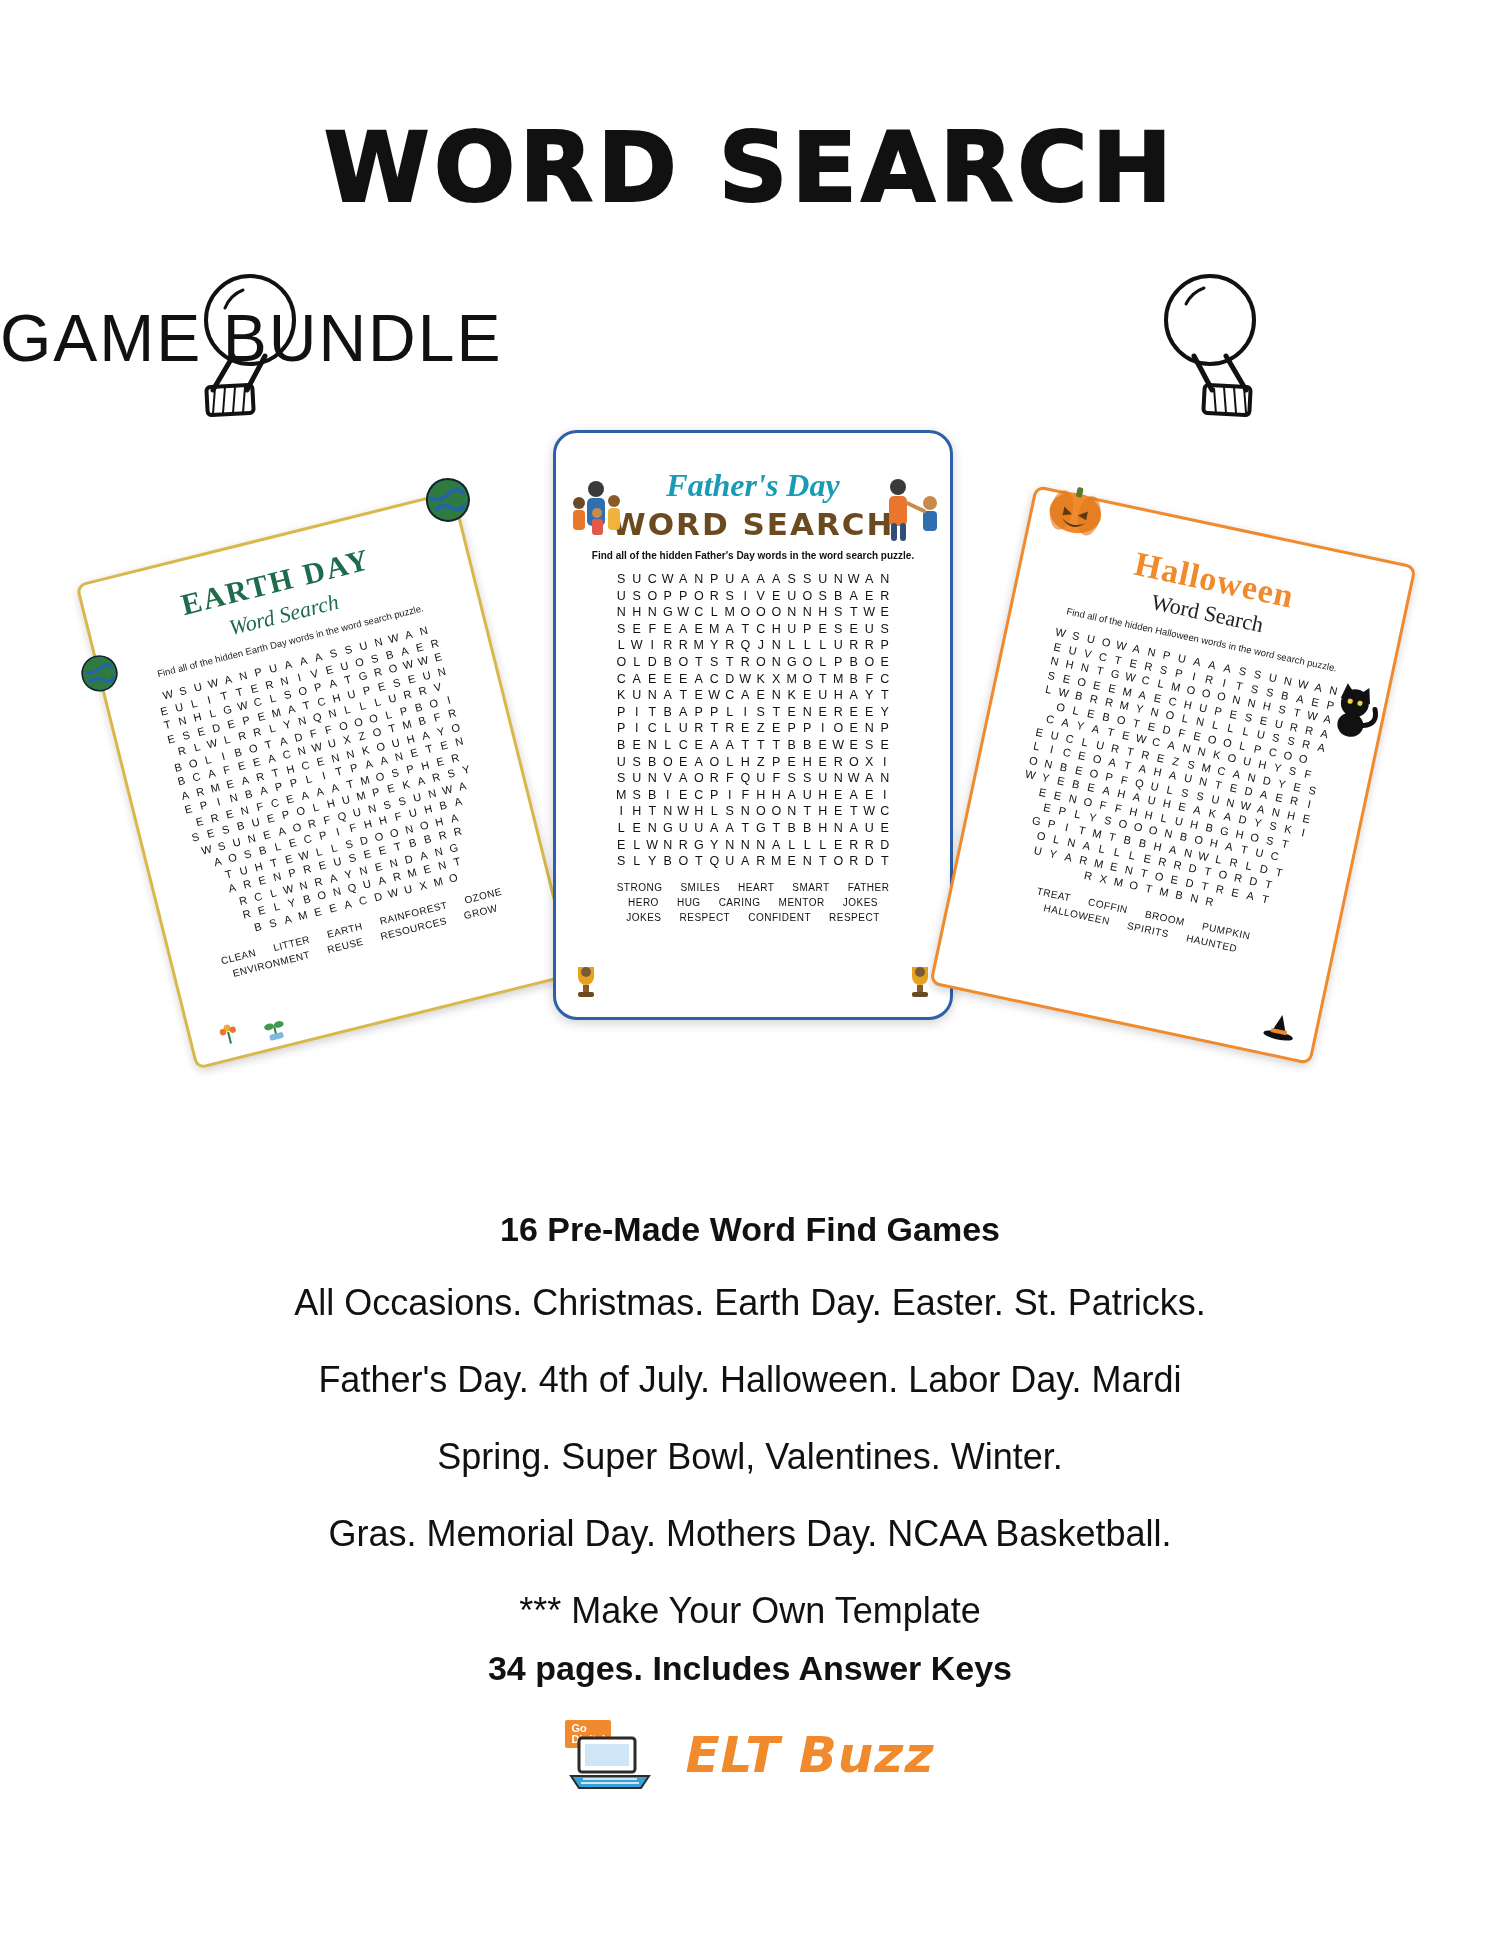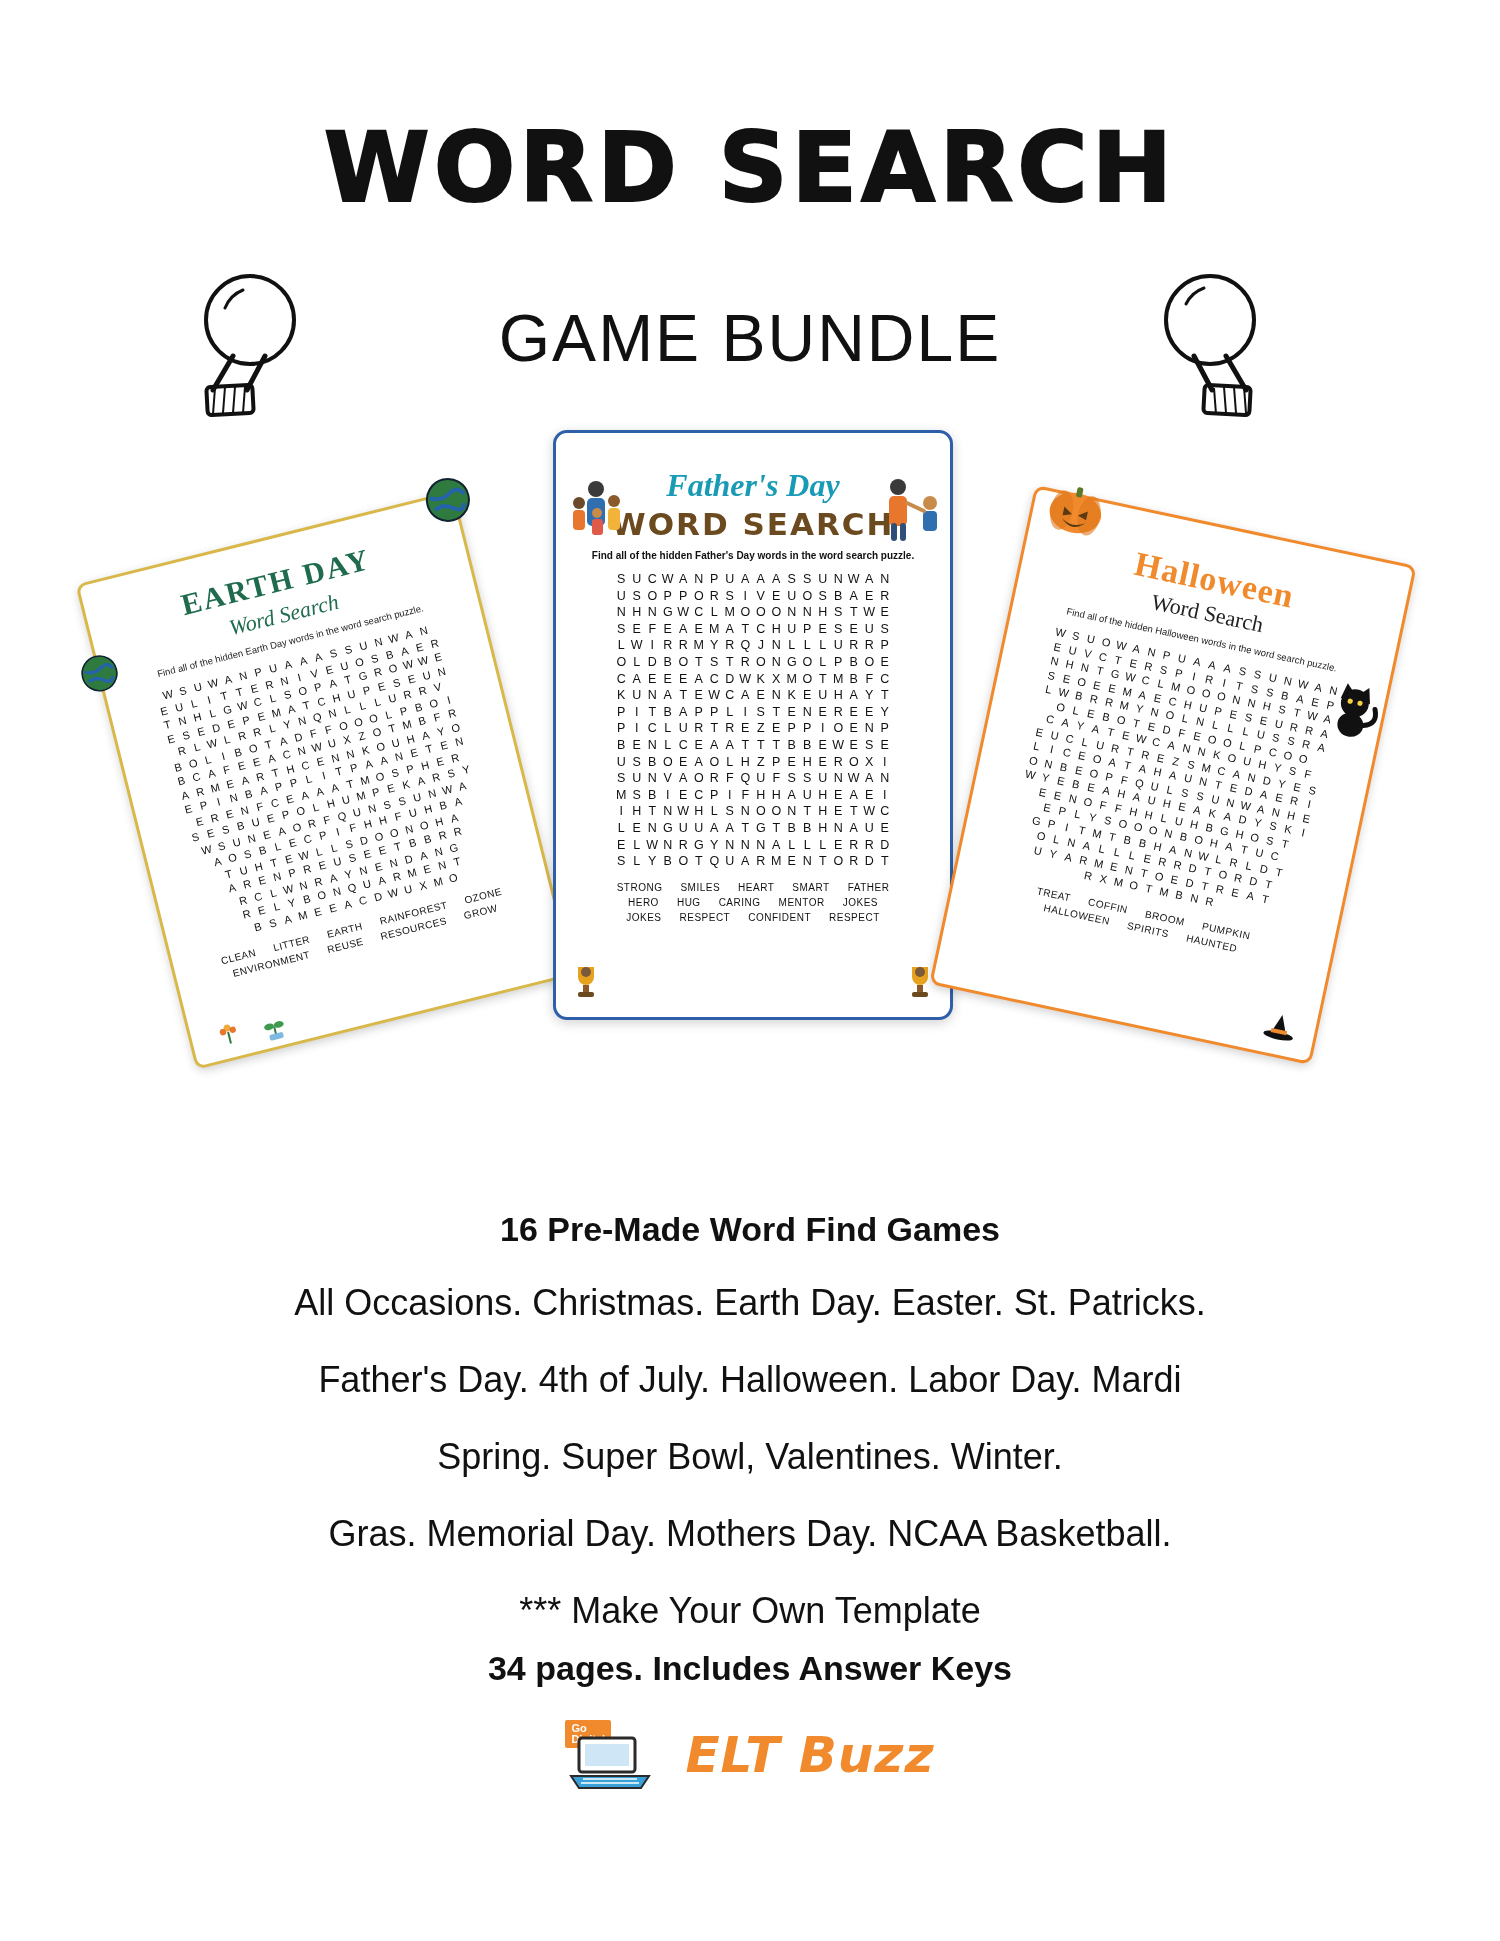--- a/index.html
+++ b/index.html
@@ -28,21 +28,21 @@
     font-size: 96px;
     letter-spacing: 4px;
     color: #111;
     -webkit-text-stroke: 2px #111;
   }
   .title-sub {
     position: absolute;
     top: 300px;
     left: 0;
     width: 1500px;
-    text-align: center;
+    text-align: left;
     font-family: "Liberation Sans", sans-serif;
     font-weight: 400;
     font-size: 66px;
     letter-spacing: 2px;
     color: #111;
   }
 
   .magnifier {
     position: absolute;
   }
@@ -99,21 +99,21 @@
     margin-top: 8px;
   }
 
   
   .card-father {
     left: 553px;
     top: -20px;
     width: 400px;
     height: 590px;
     border: 3px solid #2f5fa8;
-    border-radius: 14px;
+    border-radius: 24px;
     box-shadow: 0 3px 12px rgba(0,0,0,0.18);
   }
   .card-father .c-title {
     text-align: center;
     margin-top: 34px;
     font-family: "Liberation Serif", serif;
     font-style: italic;
     font-weight: bold;
     font-size: 32px;
     color: #1a9bb5;

